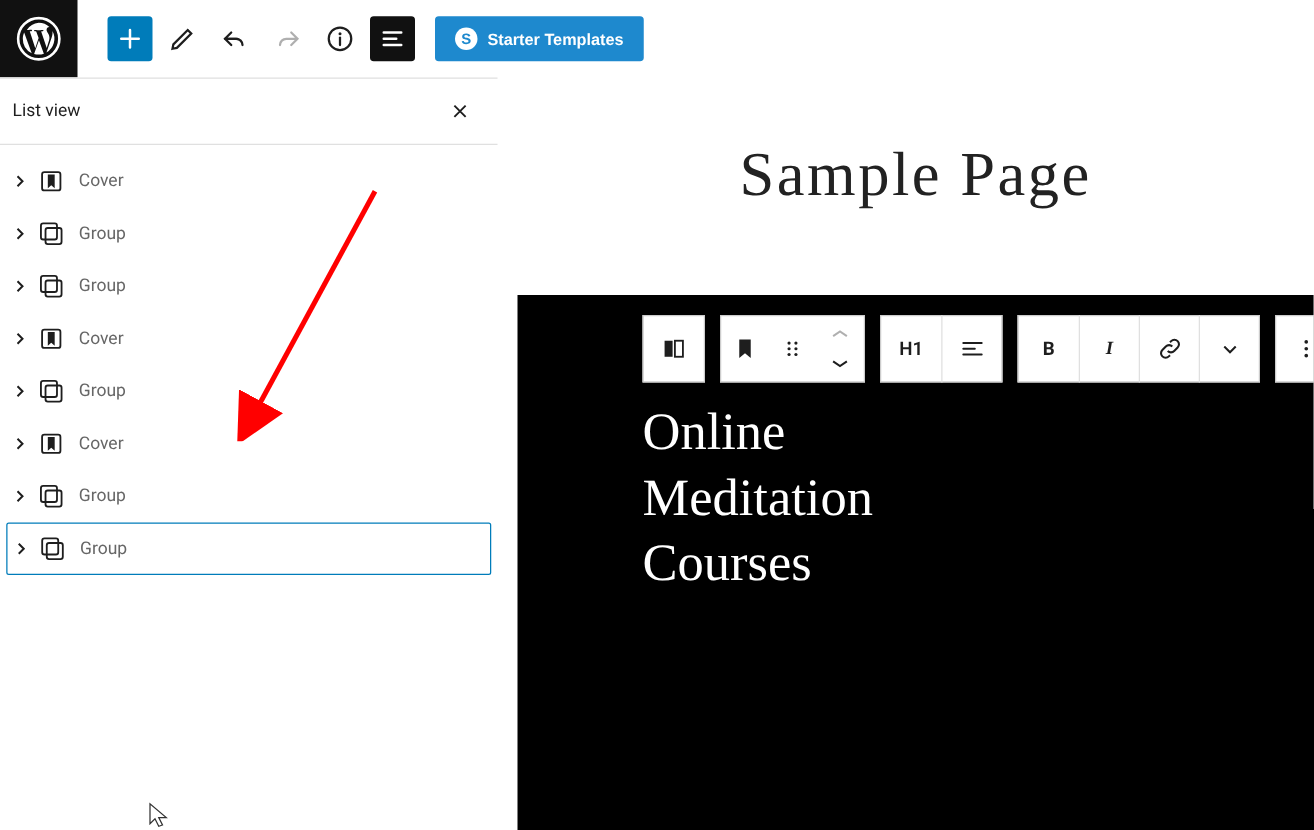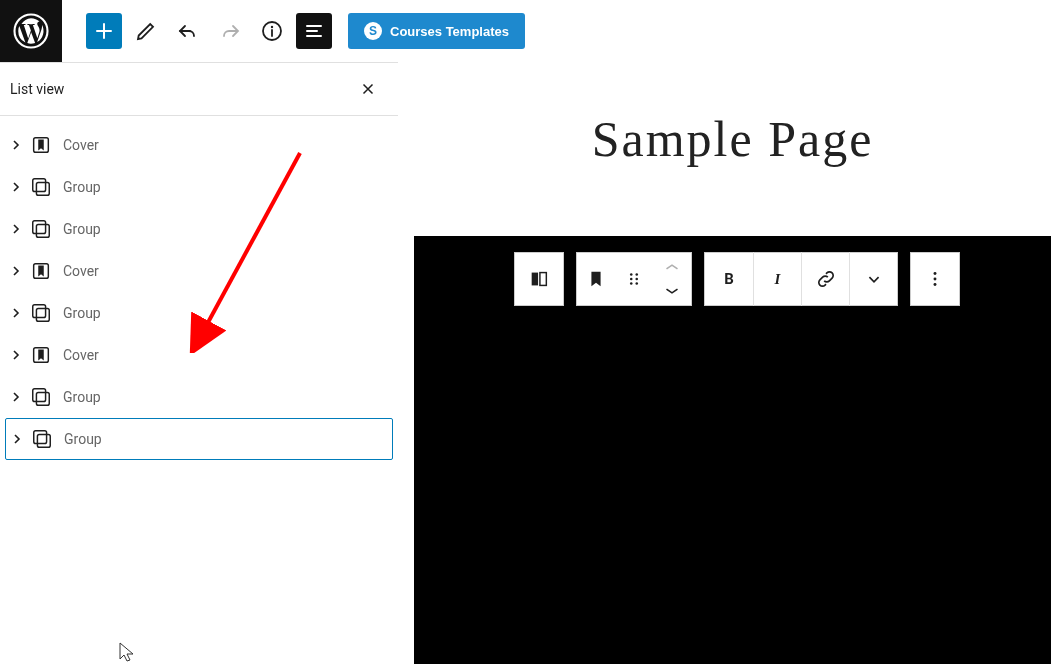--- a/index.html
+++ b/index.html
@@ -87,21 +87,21 @@
           <path d="M12 11v6" stroke="#1e1e1e" stroke-width="1.8" stroke-linecap="round"></path>
         </svg>
     </button>
     <button class="tbtn tbtn-list">
       <svg viewBox="0 0 24 24">
           <path d="M5 7h14M5 12h10M5 17h14" stroke="#fff" stroke-width="2" stroke-linecap="round"></path>
         </svg>
     </button>
     <button class="starter-btn">
       <span class="starter-btn-icon">S</span>
-      <span>Courses Templates</span>
+      <span>Starter Templates</span>
     </button>
   </div>
 </div>
 
 <div class="main">
 
   <div class="listview">
     <div class="listview-head">
       <span class="listview-title">List view</span>
       <span class="close-x">
@@ -272,20 +272,30 @@
           <svg viewBox="0 0 24 10" width="18" height="10" style="opacity:.35">
               <path d="M6 7l6-4 6 4" fill="none" stroke="#1e1e1e" stroke-width="1.8"></path>
             </svg>
           <svg viewBox="0 0 24 10" width="18" height="10">
               <path d="M6 3l6 4 6-4" fill="none" stroke="#1e1e1e" stroke-width="1.8"></path>
             </svg>
         </div>
       </div>
       <div class="bt-seg">
         <div class="bt-btn">
+            <span class="bt-label">H1</span>
+          </div>
+        <div class="bt-btn">
+          <svg viewBox="0 0 24 24">
+              <path d="M4 7h16M4 12h10M4 17h16" stroke="#1e1e1e" stroke-width="1.8" stroke-linecap="round"></path>
+            </svg>
+        </div>
+      </div>
+      <div class="bt-seg">
+        <div class="bt-btn">
             <span class="bt-label" style="font-weight:700">B</span>
           </div>
         <div class="bt-btn">
             <span class="bt-label" style="font-style:italic;font-family:Georgia">I</span>
           </div>
         <div class="bt-btn">
           <svg viewBox="0 0 24 24">
               <path d="M10 14a4 4 0 0 0 5.66 0l3-3a4 4 0 1 0-5.66-5.66l-1 1M14 10a4 4 0 0 0-5.66 0l-3 3a4 4 0 1 0 5.66 5.66l1-1" fill="none" stroke="#1e1e1e" stroke-width="1.8"></path>
             </svg>
         </div>
@@ -299,15 +309,16 @@
         <div class="bt-btn">
           <svg viewBox="0 0 24 24">
               <circle cx="12" cy="6" r="1.6" fill="#1e1e1e"></circle>
               <circle cx="12" cy="12" r="1.6" fill="#1e1e1e"></circle>
               <circle cx="12" cy="18" r="1.6" fill="#1e1e1e"></circle>
             </svg>
         </div>
       </div>
     </div>
 
+    <div class="heading-text" id="heading-text">Online<br>Meditation<br>Courses</div>
   </div>
 
 </div>
 
 </body></html>

